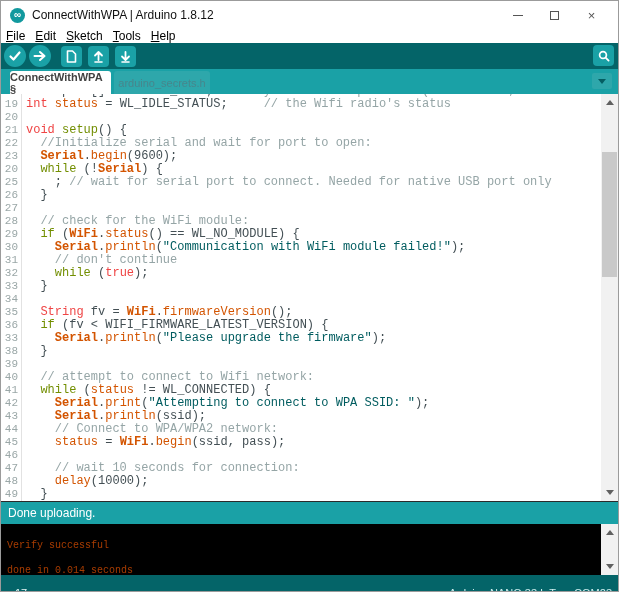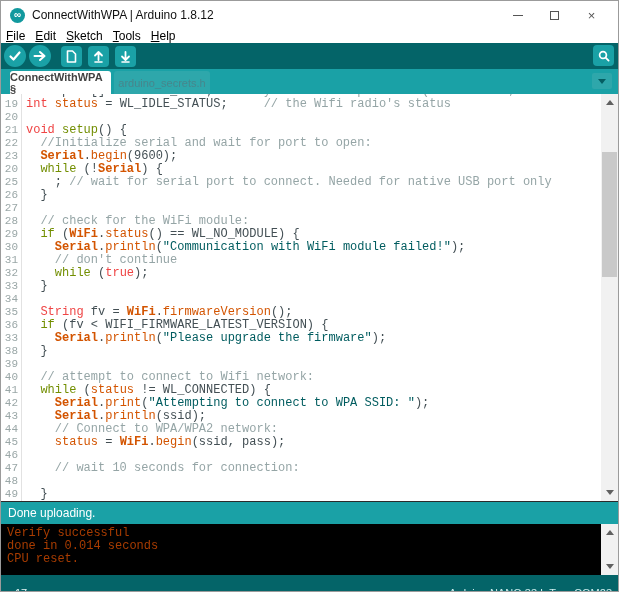--- a/index.html
+++ b/index.html
@@ -80,22 +80,22 @@
 
   
   .statusbar { position:absolute; top:500px; left:0; right:0; height:23px; background:#1aa1a6;
                border-top:1px solid #2b2b2b; display:flex; align-items:center; }
   .status-text { color:#fff; font-size:12px; margin-left:7px; }
 
   
   .console { position:absolute; top:523px; left:0; right:0; height:51px; background:#000;
              overflow:hidden; }
   .console-lines { position:absolute; top:3px; left:6px; right:20px; }
-  .console-line { font-family:"Liberation Mono", monospace; font-size:12px; line-height:13px;
-                  color:#a83c00; white-space:pre; }
+  .console-line { font-family:"Liberation Mono", monospace; font-size:10px; line-height:13px;
+                  color:#a83c00; white-space:pre;margin-top:12px; }
   .sb-console { top:0; bottom:0; }
 
   
   .footer { position:absolute; top:574px; left:0; right:0; height:24px; background:#046468;
             display:flex; align-items:flex-end; justify-content:space-between; }
   .footer-left { color:#e8f6f6; font-size:11px; margin-left:14px; }
   .footer-right { color:#cdeeee; font-size:11px; margin-right:6px; }
 
   svg { display:block; }
 </style>
@@ -209,21 +209,21 @@
         <div class="code-line"><span class="ln">38</span><span class="code"><span class="tok-p">  }</span></span></div>
         <div class="code-line"><span class="ln">39</span><span class="code"></span></div>
         <div class="code-line"><span class="ln">40</span><span class="code"><span class="tok-p">  </span><span class="tok-c">// attempt to connect to Wifi network:</span></span></div>
         <div class="code-line"><span class="ln">41</span><span class="code"><span class="tok-p">  </span><span class="tok-k">while</span><span class="tok-p"> (</span><span class="tok-f">status</span><span class="tok-p"> != WL_CONNECTED) {</span></span></div>
         <div class="code-line"><span class="ln">42</span><span class="code"><span class="tok-p">    </span><span class="tok-b">Serial</span><span class="tok-p">.</span><span class="tok-f">print</span><span class="tok-p">(</span><span class="tok-s">"Attempting to connect to WPA SSID: "</span><span class="tok-p">);</span></span></div>
         <div class="code-line"><span class="ln">43</span><span class="code"><span class="tok-p">    </span><span class="tok-b">Serial</span><span class="tok-p">.</span><span class="tok-f">println</span><span class="tok-p">(ssid);</span></span></div>
         <div class="code-line"><span class="ln">44</span><span class="code"><span class="tok-p">    </span><span class="tok-c">// Connect to WPA/WPA2 network:</span></span></div>
         <div class="code-line"><span class="ln">45</span><span class="code"><span class="tok-p">    </span><span class="tok-f">status</span><span class="tok-p"> = </span><span class="tok-b">WiFi</span><span class="tok-p">.</span><span class="tok-f">begin</span><span class="tok-p">(ssid, pass);</span></span></div>
         <div class="code-line"><span class="ln">46</span><span class="code"></span></div>
         <div class="code-line"><span class="ln">47</span><span class="code"><span class="tok-p">    </span><span class="tok-c">// wait 10 seconds for connection:</span></span></div>
-        <div class="code-line"><span class="ln">48</span></div>
+        <div class="code-line"><span class="ln">48</span><span class="code"><span class="tok-p">    </span><span class="tok-f">delay</span><span class="tok-p">(10000);</span></span></div>
         <div class="code-line"><span class="ln">49</span><span class="code"><span class="tok-p">  }</span></span></div>
       </div>
     <div class="scrollbar sb-editor">
       <div class="sb-arrow sb-up">
           <span class="arr-up"></span>
         </div>
       <div class="sb-thumb" style="top:58px;height:125px;"></div>
       <div class="sb-arrow sb-down">
           <span class="arr-dn"></span>
         </div>

